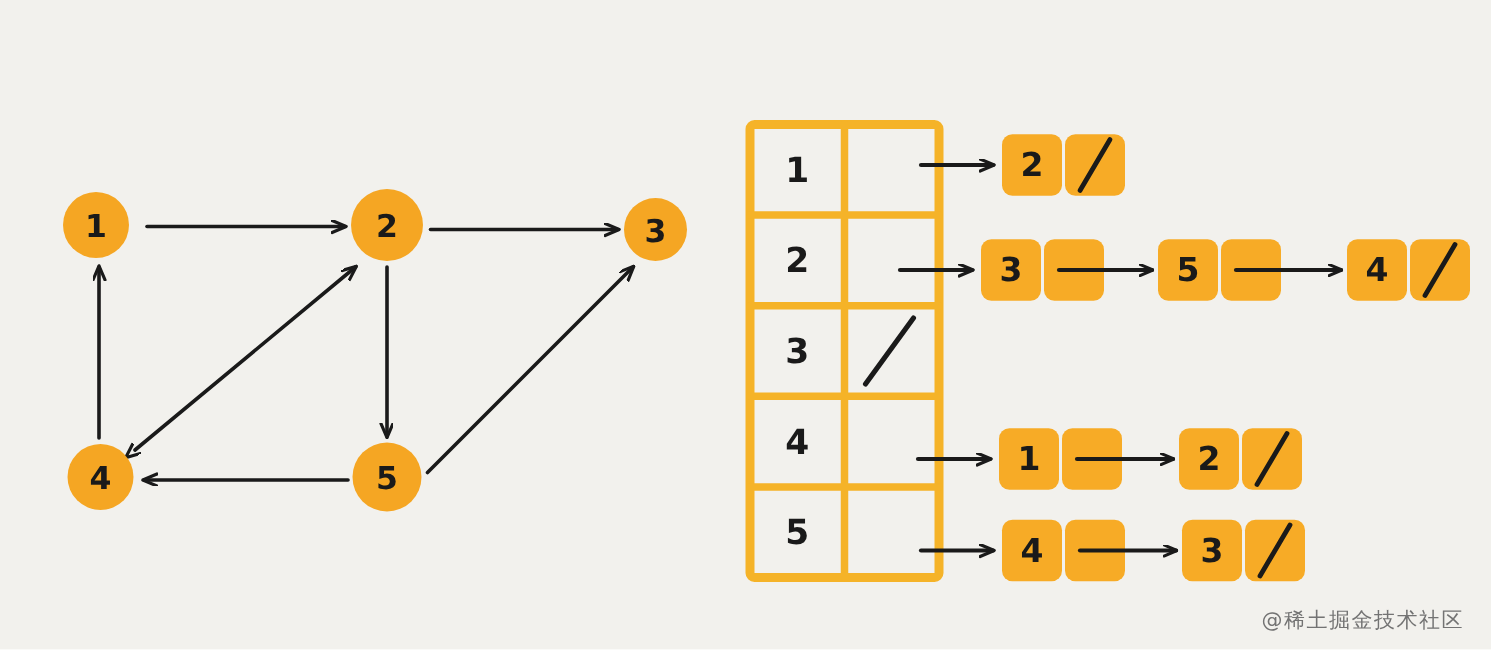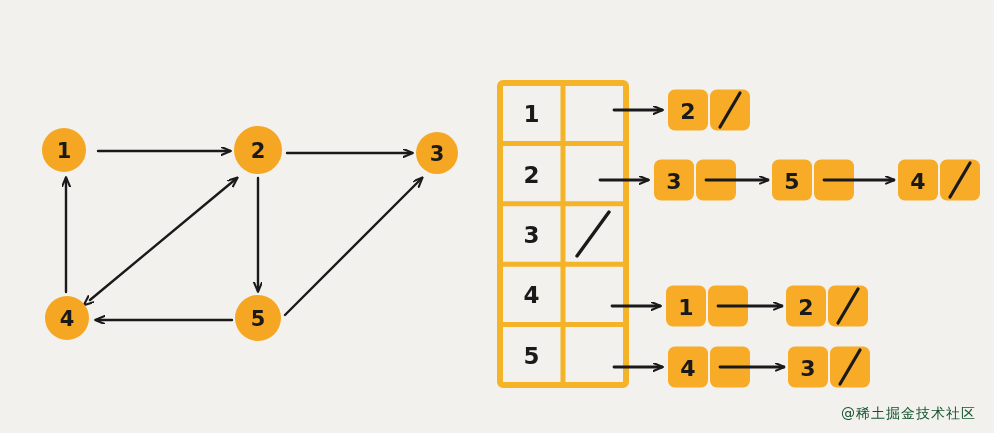--- a/index.html
+++ b/index.html
@@ -32,21 +32,21 @@
     dominant-baseline: central;
     user-select: none;
   }
   .node-label { font-size: 21px; }
   .cell-label { font-size: 23px; }
   .box-label  { font-size: 22px; }
   .watermark {
     position: absolute;
     right: 18px;
     bottom: 10px;
-    color: #14532d;
+    color: #737373;
     font-size: 14px;
     font-family: "DejaVu Sans", sans-serif;
     letter-spacing: 1px;
     white-space: nowrap;
     user-select: none;
     margin-top: 28px;
   }
 </style>
 </head>
 <body>

